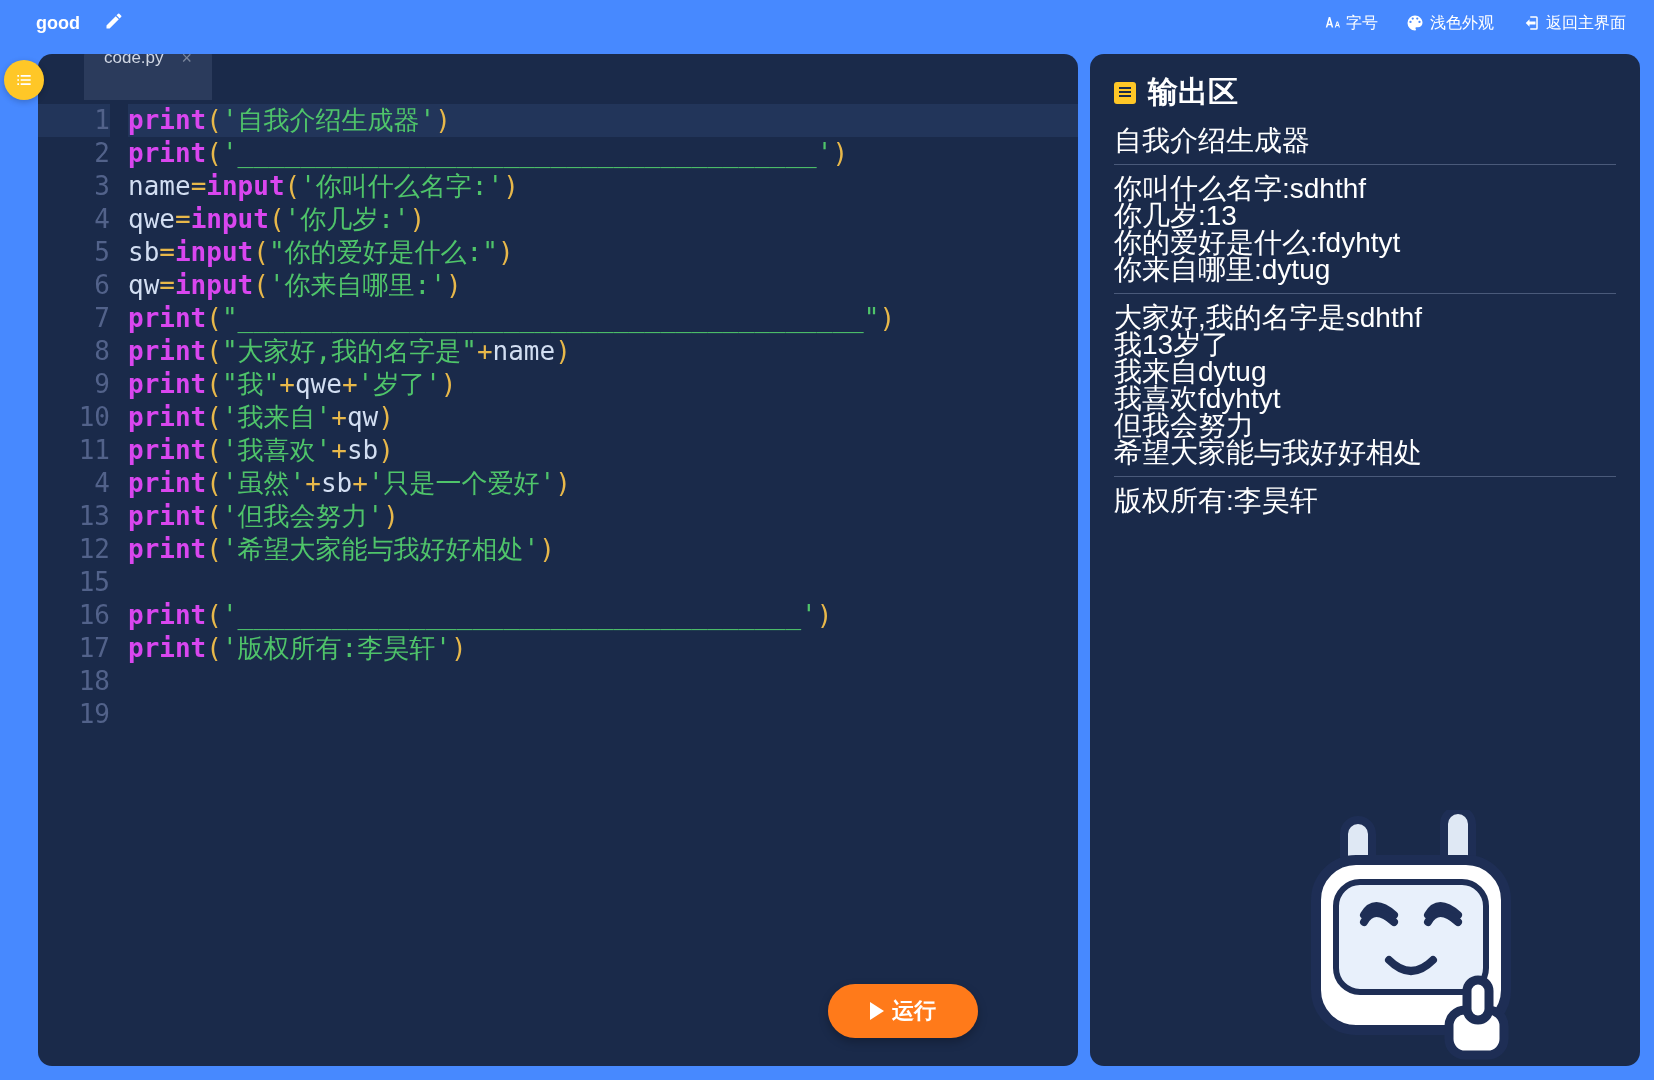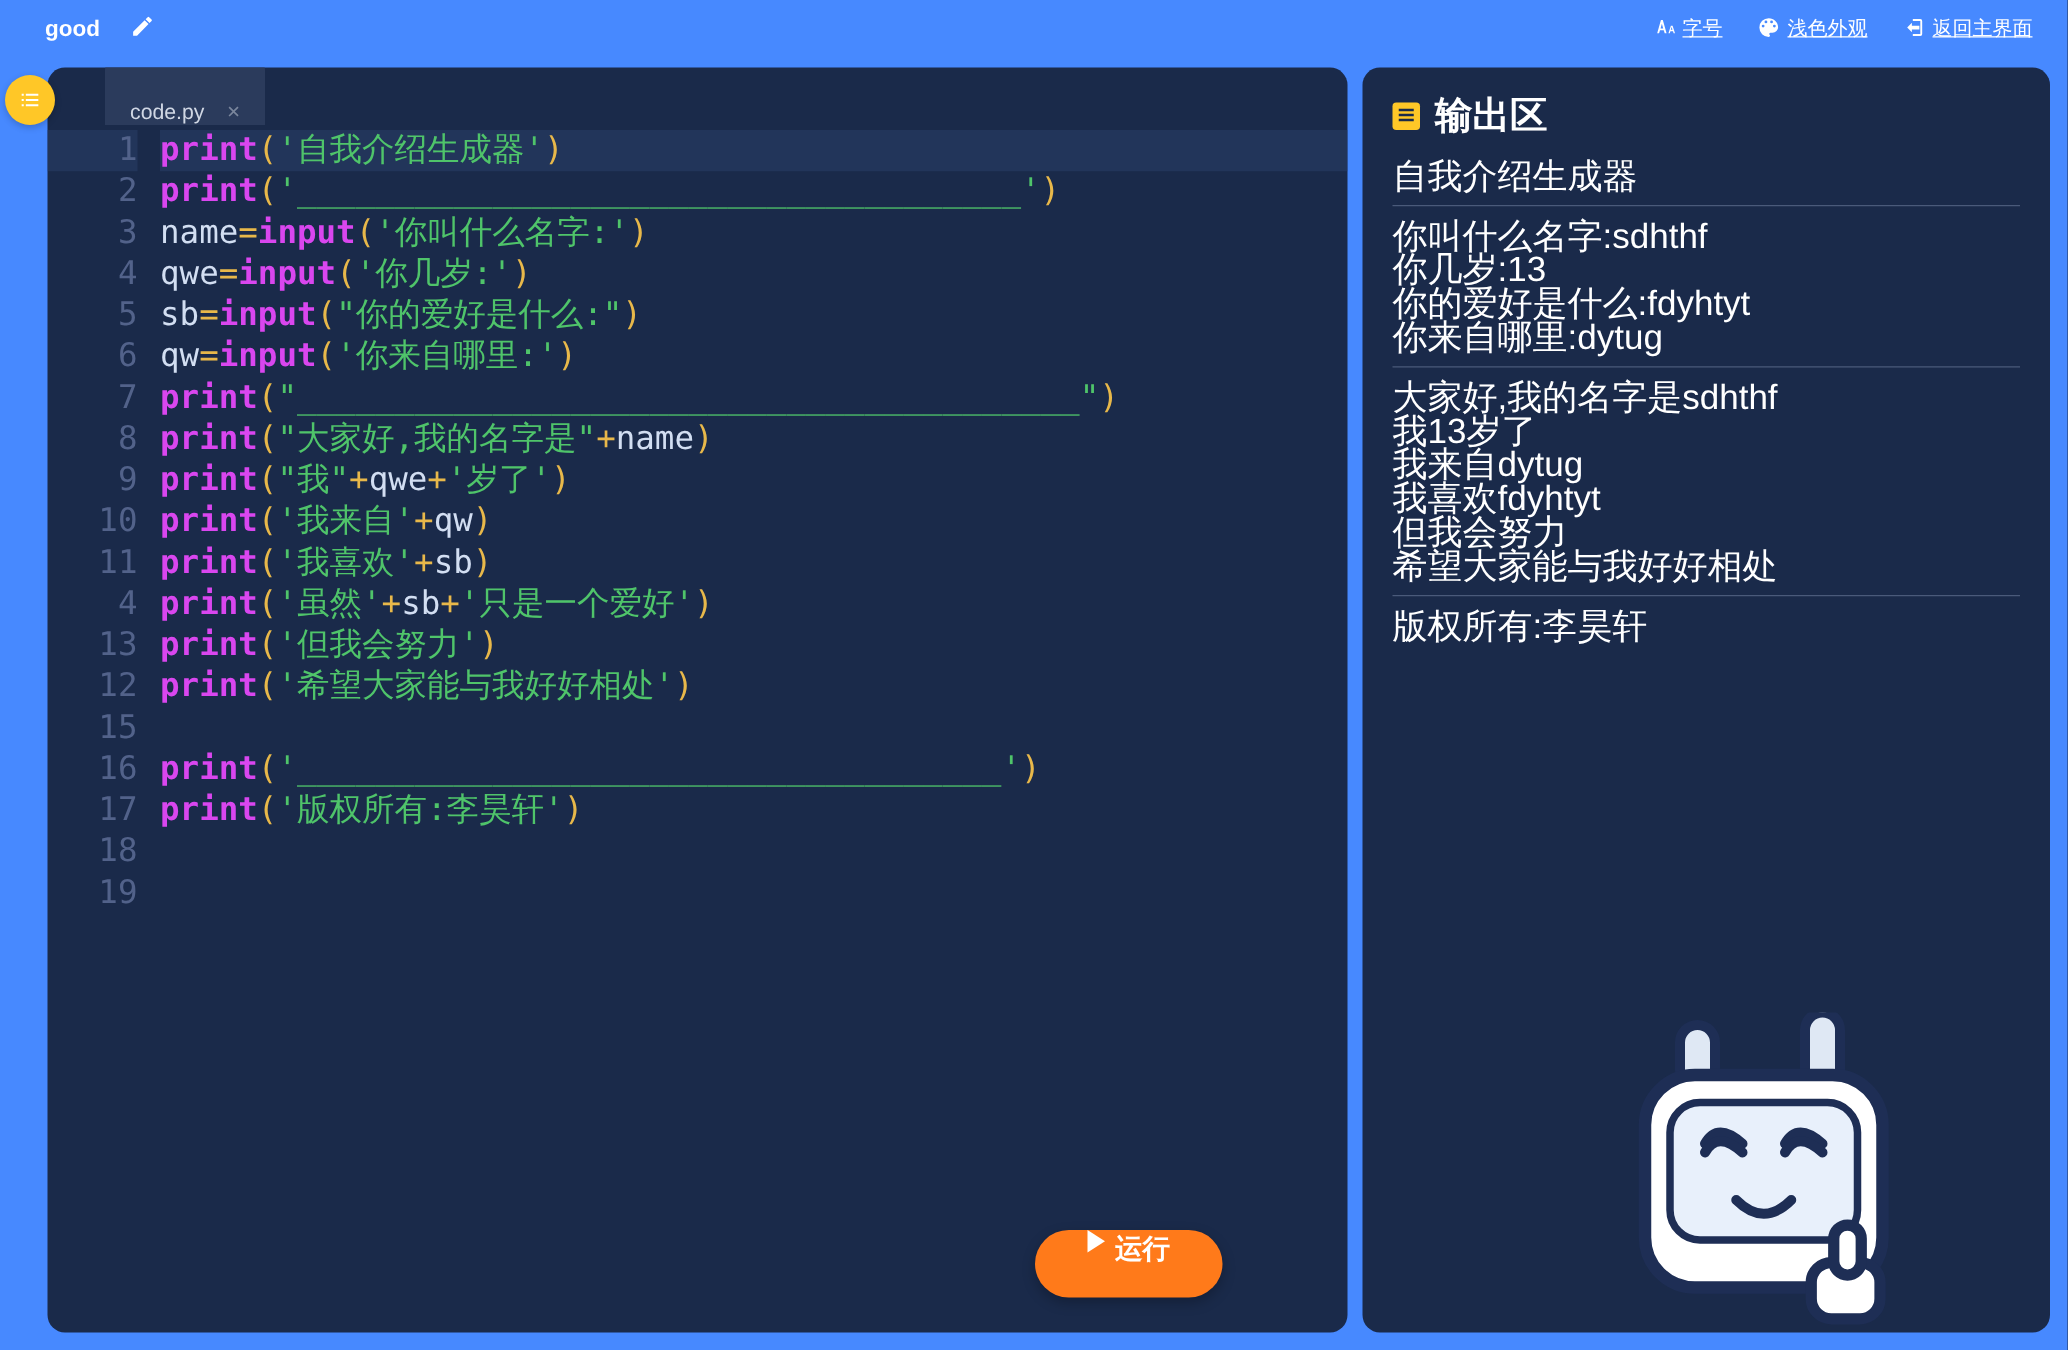--- a/index.html
+++ b/index.html
@@ -4,49 +4,49 @@
 <style>
 * { margin:0; padding:0; box-sizing:border-box; }
 html,body { width:1654px; height:1080px; overflow:hidden; font-family:"Microsoft YaHei",Arial,sans-serif; }
 body { background:#4789ff; }
 
 
 .topbar { height:46px; display:flex; align-items:center; justify-content:space-between; padding:0 28px 0 36px; color:#fff; font-size:18px; }
 .topbar-left { display:flex; align-items:center; gap:24px; }
 .top-title { font-weight:600; }
 .topbar-right { display:flex; align-items:center; gap:28px; font-size:16px; }
-.top-btn { display:flex; align-items:flex-start; gap:6px; cursor:pointer;text-decoration:underline; }
+.top-btn { display:flex; align-items:center; gap:6px; cursor:pointer; }
 .top-btn svg { width:18px; height:18px; fill:#fff; }
 
 
 .main { position:absolute; top:46px; left:0; right:0; bottom:0; display:flex; gap:12px; padding:8px 14px 14px 6px; }
 
 
 .list-btn { position:absolute; left:4px; top:60px; width:40px; height:40px; border-radius:50%; background:#ffc727; display:flex; align-items:center; justify-content:center; cursor:pointer; box-shadow:0 2px 6px rgba(0,0,0,.2); z-index:5;}
 .list-btn svg { width:20px; height:20px; fill:#fff; }
 
 
 .editor-pane { flex:1; background:#1a2a4a; border-radius:14px; position:relative; display:flex; flex-direction:column; overflow:hidden; margin-left:32px; }
 .tabs { height:46px; display:flex; align-items:flex-end; padding-left:46px; }
-.tab { background:#2b3b5c; color:#d0d7e4; height:52px; padding:0 20px; display:flex; align-items:flex-end; gap:18px; border-radius:8px 8px 0 0; font-size:17px; }
+.tab { background:#2b3b5c; color:#d0d7e4; height:52px; padding:0 20px; display:flex; align-items:flex-start; gap:18px; border-radius:8px 8px 0 0; font-size:17px; }
 .tab-close { color:#7a869c; font-size:18px; cursor:pointer; }
 .code-area { flex:1; display:flex; font-family:Consolas,monospace; font-size:26px; line-height:33px; overflow:hidden; padding-top:4px;}
 .gutter { width:90px; text-align:right; color:#52628a; padding-right:18px; user-select:none; }
 .gutter div { height:33px; }
 .code { flex:1; color:#d2def2; white-space:pre; }
 .code-line { height:33px; }
 .hl-line { background:#22355a; }
 .tk-func { color:#d946ef;font-weight:bold; }
 .tk-op { color:#e8b84a; }
 .tk-punct { color:#e8b84a; }
 .tk-str { color:#4fc46a; }
 .tk-var { color:#d2def2; }
 
 
-.run-btn { position:absolute; bottom:28px; right:100px; height:54px; width:150px; background:#ff7a1a; color:#fff; border-radius:30px; display:flex; align-items:flex-start; justify-content:center; gap:8px; font-size:22px; font-weight:600; box-shadow:0 4px 10px rgba(0,0,0,.25); cursor:pointer;margin-top:28px; }
+.run-btn { position:absolute; bottom:28px; right:100px; height:54px; width:150px; background:#ff7a1a; color:#fff; border-radius:30px; display:flex; align-items:center; justify-content:center; gap:8px; font-size:22px; font-weight:600; box-shadow:0 4px 10px rgba(0,0,0,.25); cursor:pointer;margin-top:28px; }
 .run-btn .tri { width:0; height:0; border-left:14px solid #fff; border-top:9px solid transparent; border-bottom:9px solid transparent; }
 
 
 .output-pane { width:550px; background:#1a2a4a; border-radius:14px; padding:18px 24px; color:#fff; overflow:hidden; position:relative;}
 .out-head { display:flex; align-items:center; gap:12px; font-size:30px; font-weight:600; margin-bottom:14px; }
 .out-head .doc-ico { width:22px; height:22px; background:#ffc727; border-radius:3px; position:relative; }
 .out-head .doc-ico::before { content:""; position:absolute; left:5px; top:5px; width:12px; height:2px; background:#1a2a4a; box-shadow:0 4px 0 #1a2a4a, 0 8px 0 #1a2a4a; }
 .out-body { font-size:28px; line-height:27px; }
 .out-divider { border:none; border-top:1px solid #4a5a7a; margin:10px 0; }
 

